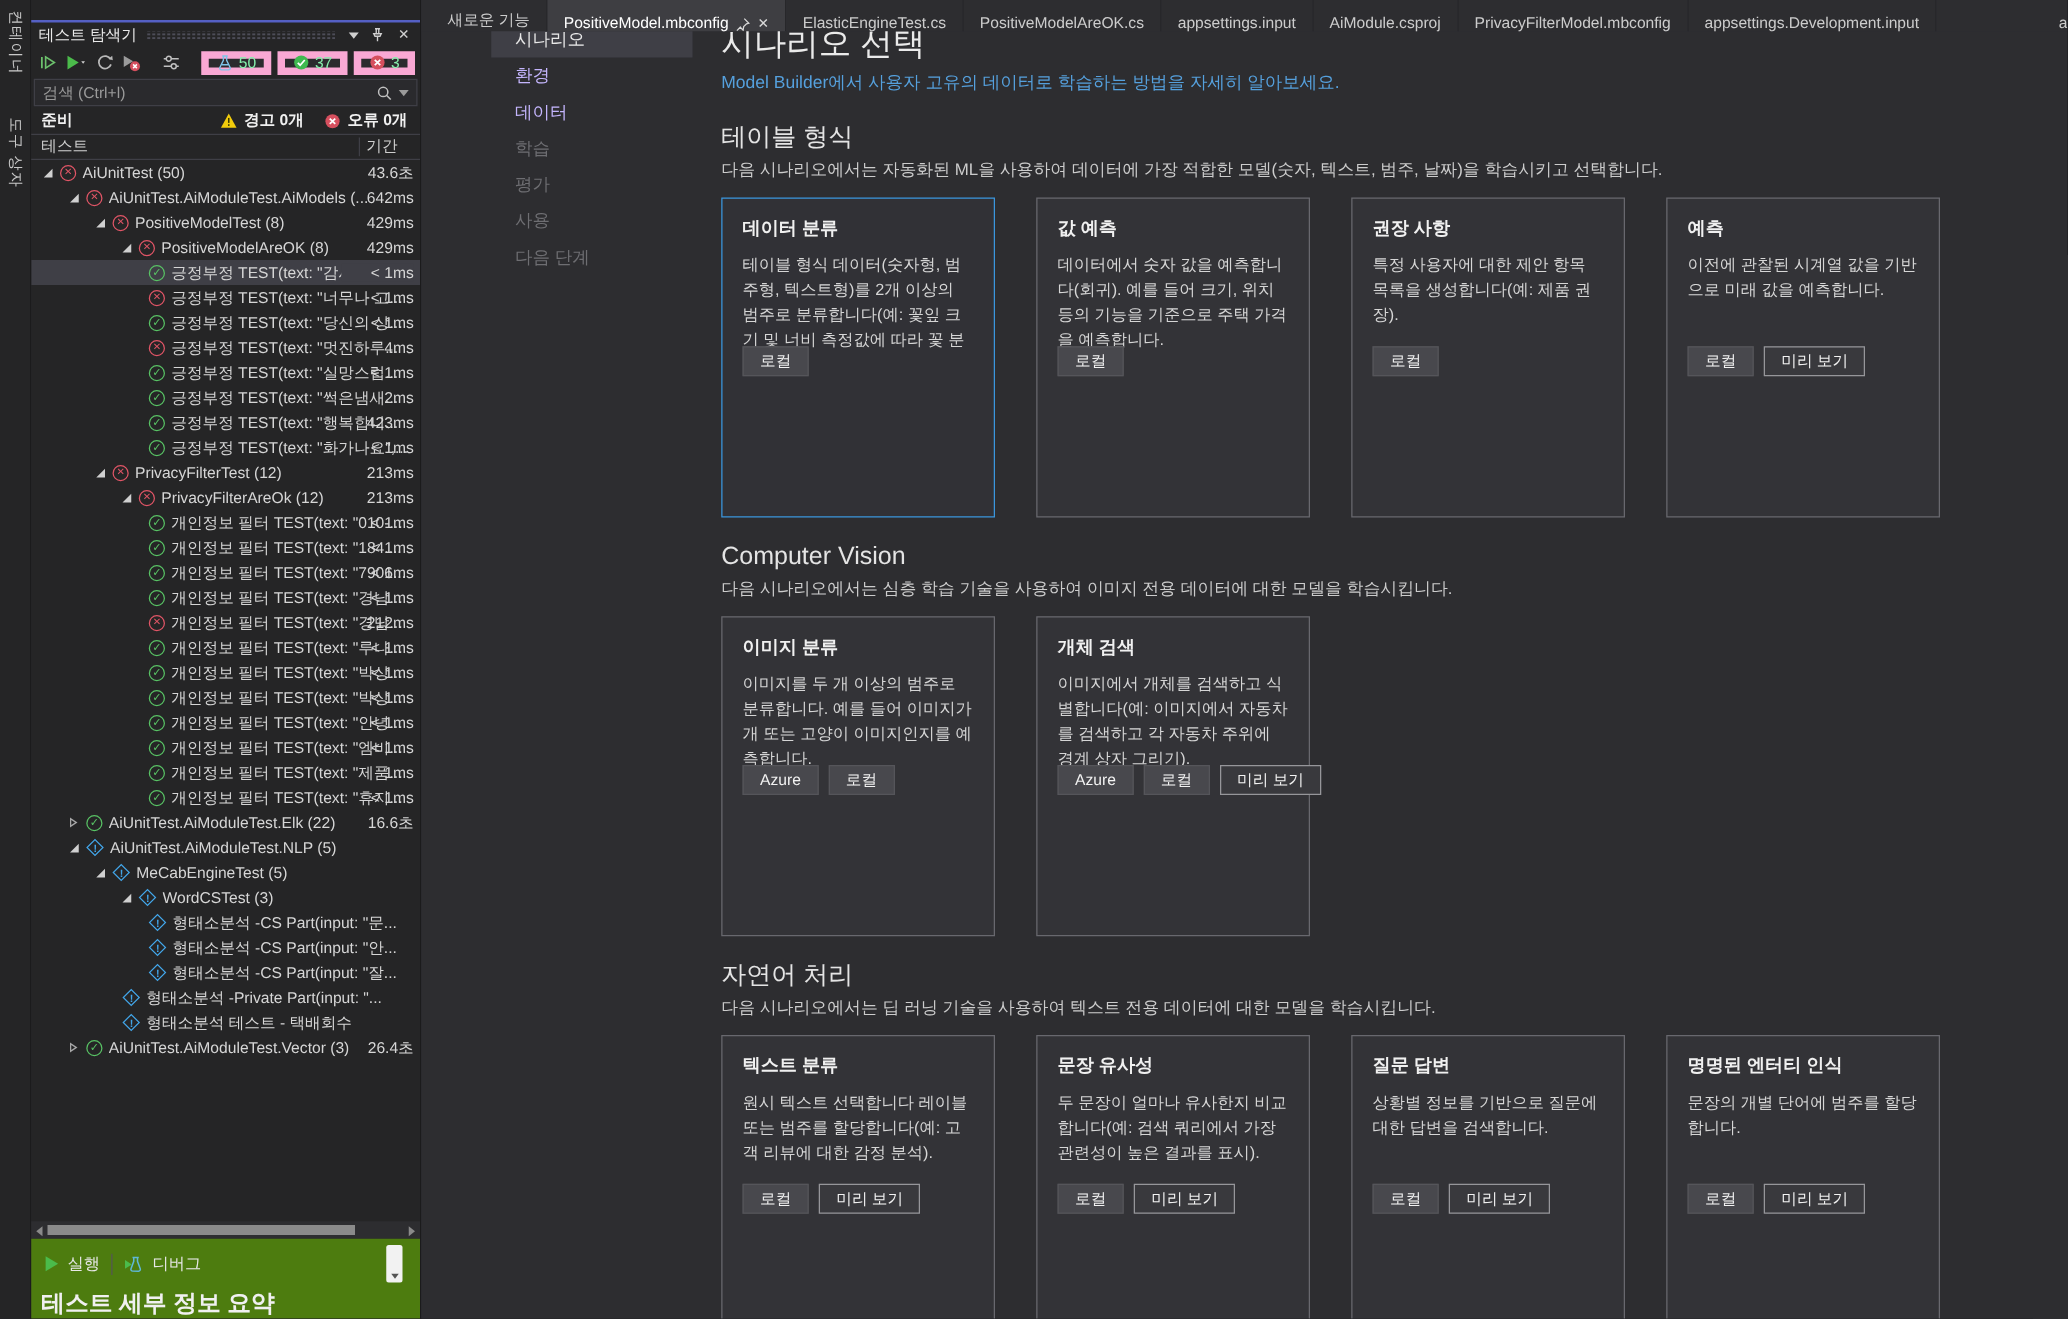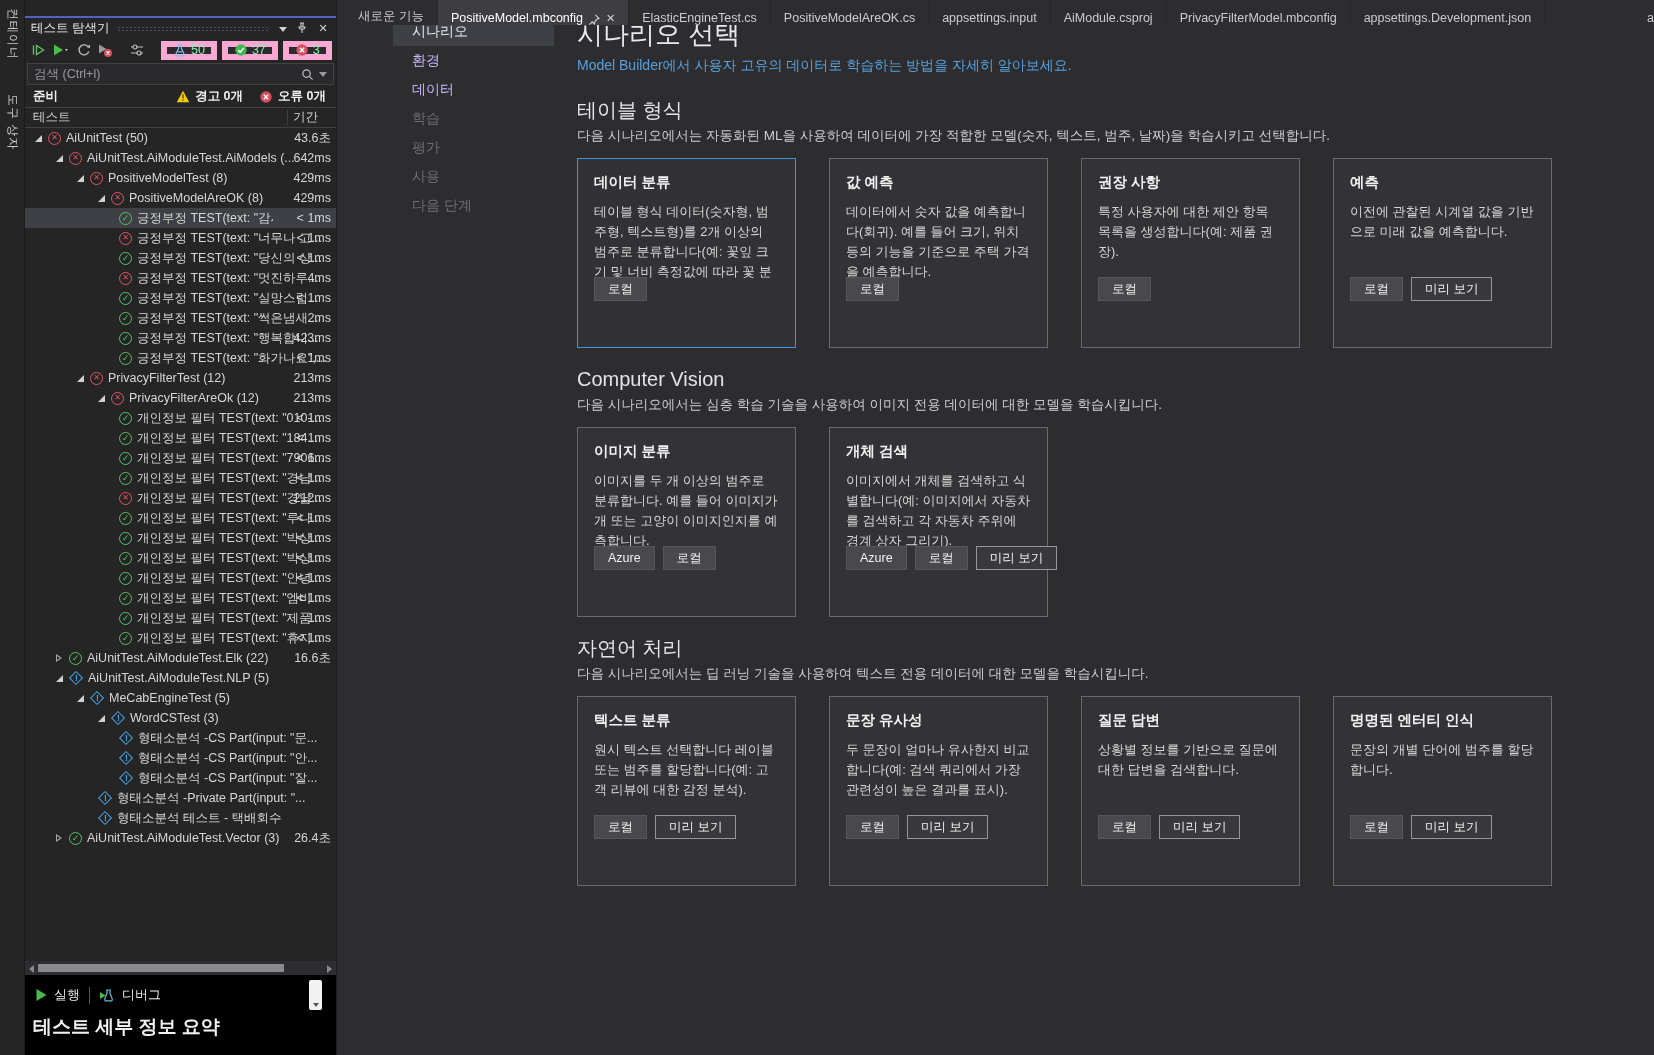--- a/index.html
+++ b/index.html
@@ -47,21 +47,21 @@
   .ico-fail { width:13px; height:13px; border-radius:50%; border:1.4px solid #e05566; color:#e05566; font-size:8px; line-height:10px; font-weight:bold; }
   .ico-skip { width:10px; height:10px; border:1.4px solid #42a5e8; transform:rotate(45deg); margin:0 2px; }
   .ico-skip i { transform:rotate(-45deg); font-style:normal; color:#42a5e8; font-size:8.5px; font-weight:bold; display:block; line-height:8px; text-align:center; }
 
   #te-hscroll { height:14px; flex:none; background:#2d2d30; position:relative; }
   .hs-arrow { position:absolute; top:4px; width:0; height:0; border-top:4px solid transparent; border-bottom:4px solid transparent; cursor:pointer; }
   .hs-left { left:4px; border-right:5px solid #8a8a8a; }
   .hs-right { right:4px; border-left:5px solid #8a8a8a; }
   #hs-thumb { position:absolute; left:13px; top:3px; width:246px; height:8px; background:#8a8a8a; cursor:pointer; }
 
-  #te-footer { height:80px; flex:none; background:#000000; position:relative; padding-top:7px; }
+  #te-footer { height:64px; flex:none; background:#4d7c0f; position:relative; padding-top:7px; }
   #te-run-row { display:flex; align-items:center; gap:9px; padding-left:10px; height:26px; }
   #te-run-row .vdiv { width:1px; height:17px; background:#555; }
   .foot-lbl { color:#e8e8e8; font-size:13px; }
   #mini-scroll { position:absolute; right:14px; top:5px; width:13px; height:30px; background:#f2f2f2; border-radius:2px; cursor:pointer; }
   #mini-scroll::after { content:""; position:absolute; left:3.5px; bottom:3px; border-left:3px solid transparent; border-right:3px solid transparent; border-top:4px solid #555; }
   #te-summary { margin:6px 0 0 8px; color:#f0f0f0; font-weight:bold; font-size:19px; }
 
   
   #editor { position:absolute; left:337px; top:0; right:0; height:1055px; background:#2d2d30; }
   #tabbar { height:25px; display:flex; align-items:stretch; padding-left:8px; background:#2d2d30; }
@@ -76,21 +76,21 @@
   .nav-item.selected { background:#3f3f46; color:#e8e8e8; }
   .nav-item.disabled { color:#6e6e72; cursor:default; }
 
   #mb-main { position:absolute; left:240px; top:0; width:980px; }
   #mb-title { margin-top:-8px; font-size:26px; line-height:34px; font-weight:400; color:#eaeaea; white-space:nowrap; }
   #mb-link { margin-top:6px; font-size:14px; color:#55a0dd; cursor:pointer; }
   .sec-h { margin-top:18px; font-size:20px; line-height:26px; font-weight:400; color:#e4e4e4; }
   .section:first-child .sec-h { margin-top:22px; }
   .sec-desc { margin-top:4px; font-size:13.5px; color:#cccccc; }
   .card-row { margin-top:13px; display:flex; gap:33px; }
-  .card { width:219px; height:190px; background:#333337; border:1px solid #68686e; position:relative; padding:14px 16px; cursor:pointer; }
+  .card { width:219px; height:256px; background:#333337; border:1px solid #68686e; position:relative; padding:14px 16px; cursor:pointer; }
   .card.selected { border:1px solid #3a96dd; background:#313136; }
   .card-title { font-size:14.5px; font-weight:bold; color:#f0f0f0; }
   .card-body { margin-top:10px; font-size:13px; line-height:1.55; color:#d6d6d6; word-break:break-all; }
   .card-btns { position:absolute; left:16px; top:118px; display:flex; gap:8px; }
   .btn { height:24px; display:inline-flex; align-items:center; padding:0 13px; font-size:12.5px; color:#f2f2f2; cursor:pointer; white-space:nowrap; }
   .btn.filled { background:#48484d; border:1px solid #55555a; }
   .btn.outlined { background:#39393d; border:1px solid #96969a; }
 
   svg { display:block; }
 </style>
@@ -483,21 +483,21 @@
         <div class="tab">
           <span>appsettings.input</span>
         </div>
         <div class="tab">
           <span>AiModule.csproj</span>
         </div>
         <div class="tab">
           <span>PrivacyFilterModel.mbconfig</span>
         </div>
         <div class="tab">
-          <span>appsettings.Development.json</span>
+          <span>appsettings.Development.input</span>
         </div>
         <div class="tab last">
           <span>ap</span>
         </div>
       </div>
 
     <div id="page">
       <div id="mb-nav">
           <div class="nav-item selected">시나리오</div>
           <div class="nav-item enabled">환경</div>

